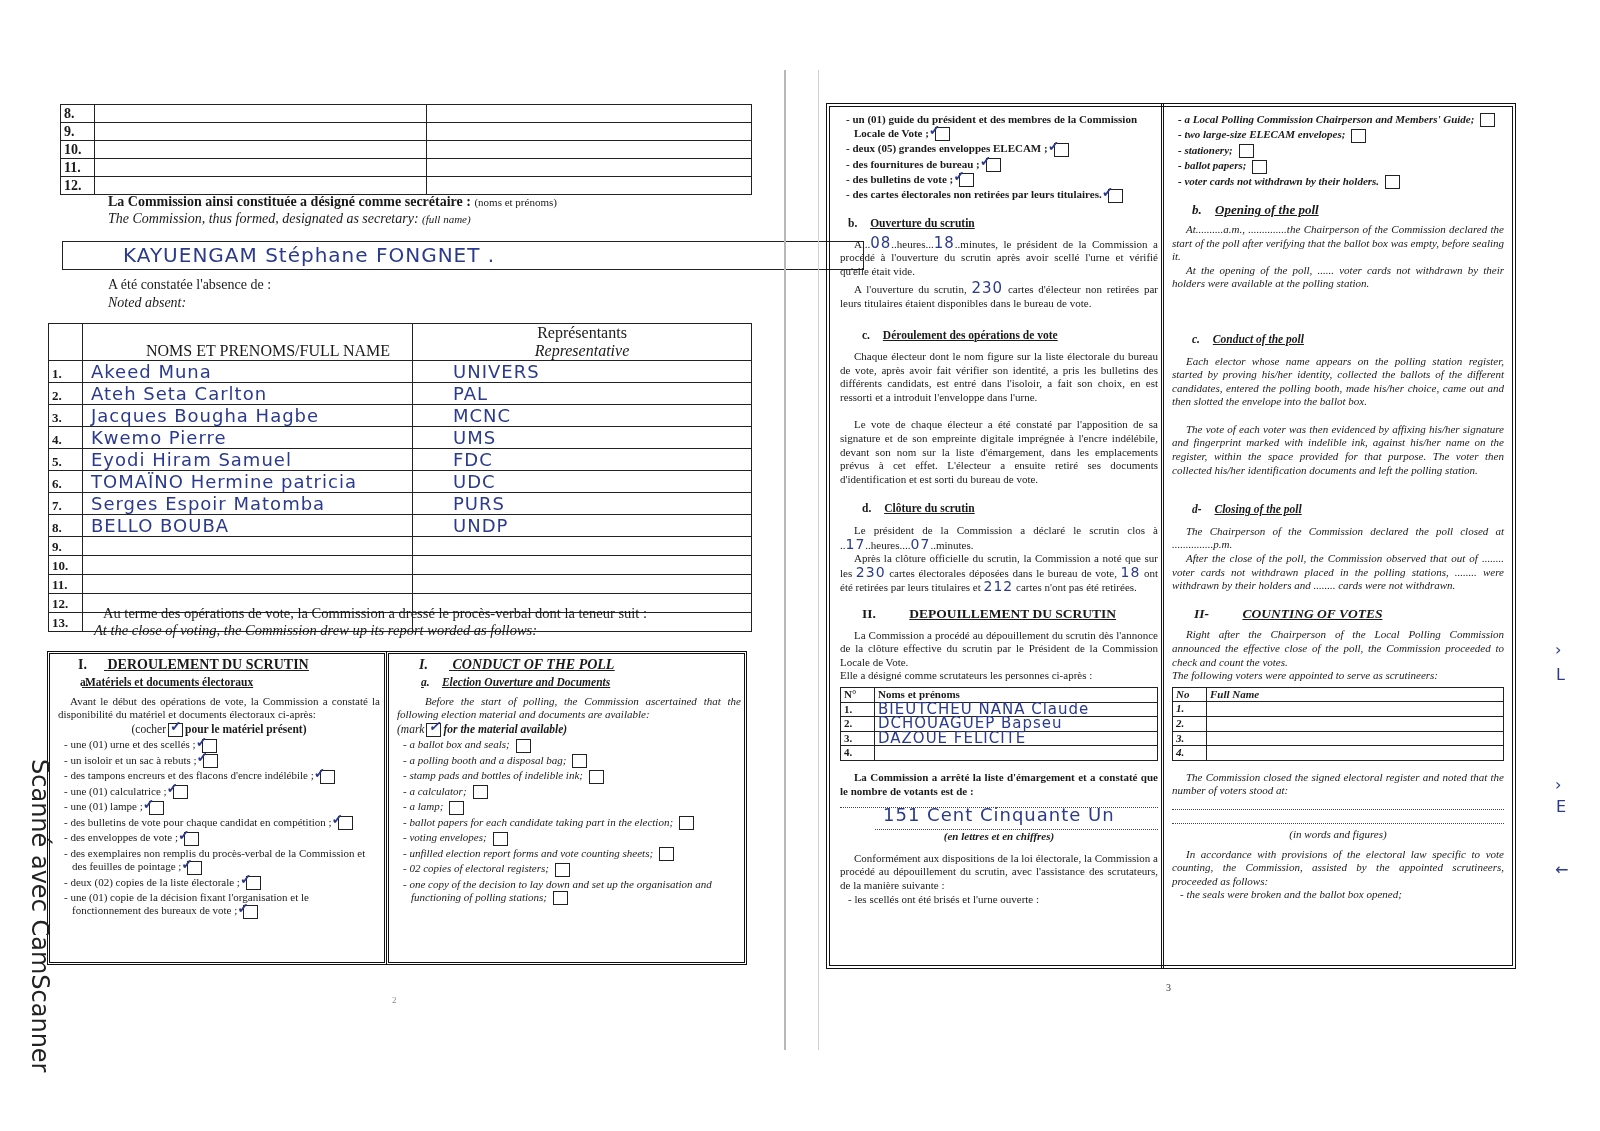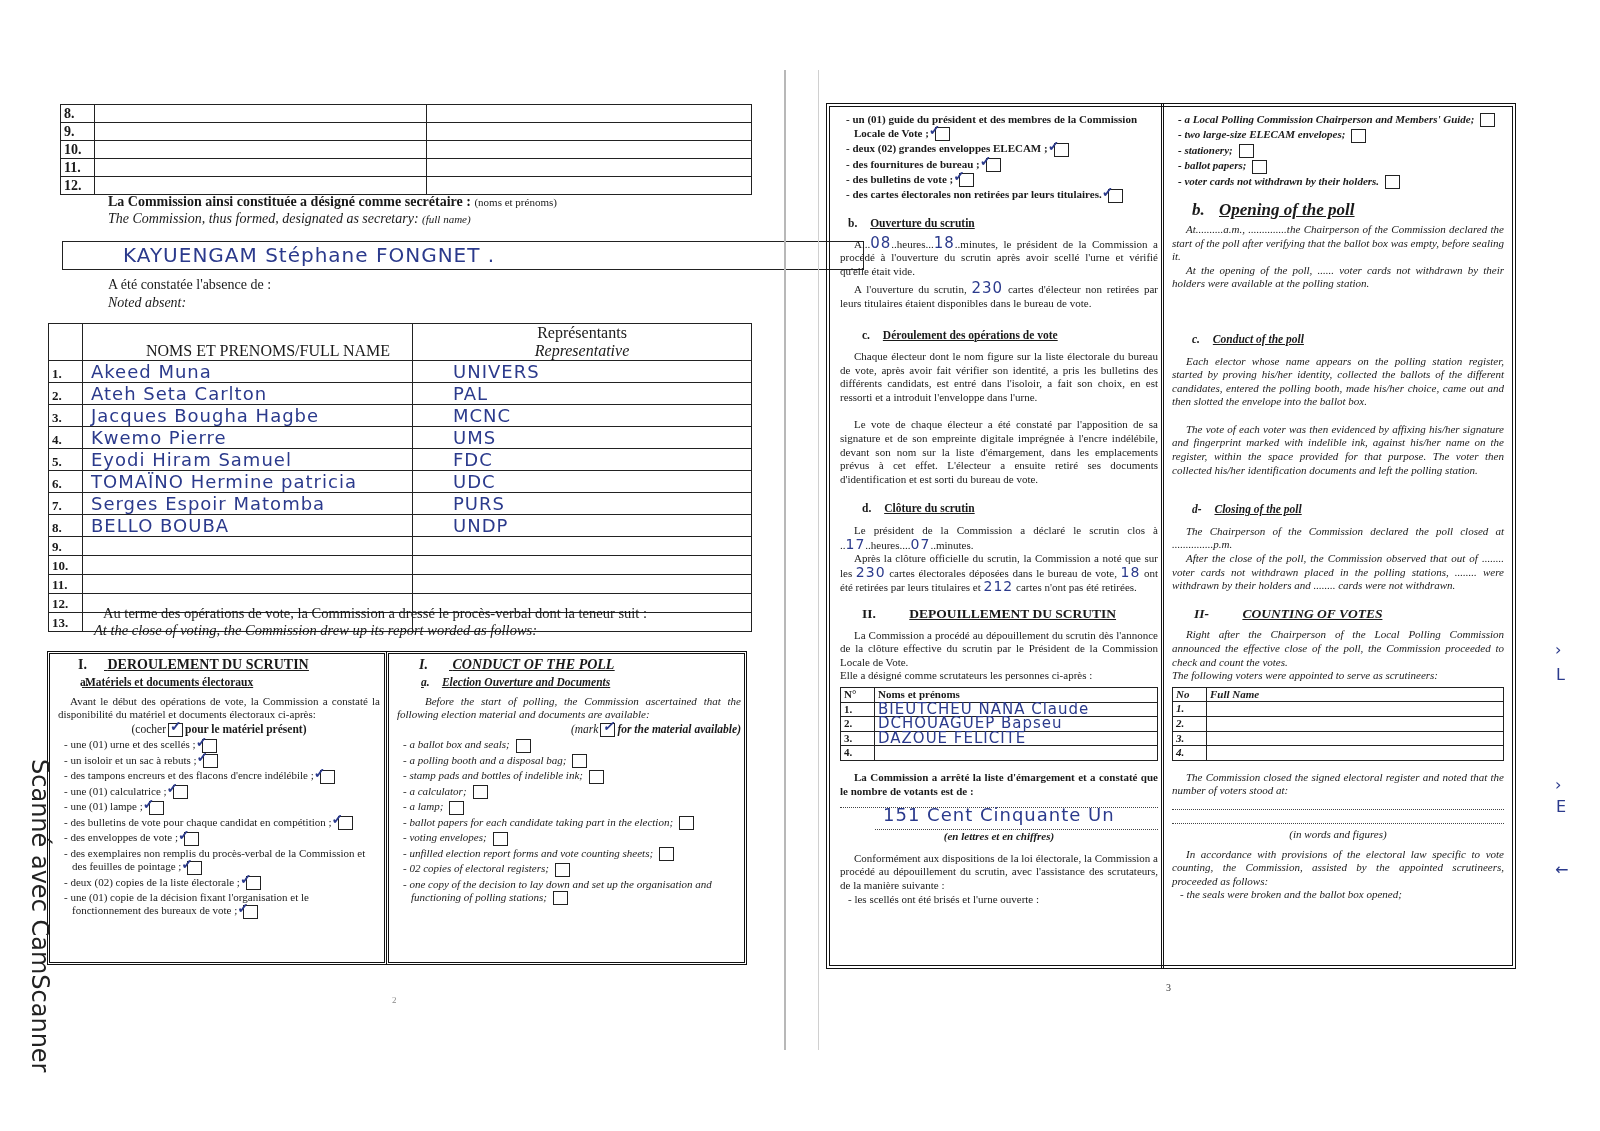--- a/index.html
+++ b/index.html
@@ -228,21 +228,21 @@
     <div class="panel-inner it" style="left:8px; top:4px; width:344px;">
       <h2 style="margin-bottom:3px;">
         <span style="text-decoration:none; display:inline-block; width:52px; padding-left:22px;">I.</span>
         <span class="u">CONDUCT OF THE POLL</span>
       </h2>
       <h3 style="margin-bottom:6px; font-size:11.5px;">
         <span style="display:inline-block; width:24px; padding-left:24px; text-decoration:none;">a.</span>
         <span style="padding-left:18px;">Election Ouverture and Documents</span>
       </h3>
       <p class="justify" style="text-indent:28px; font-size:11px; line-height:13px;">Before the start of polling, the Commission ascertained that the following election material and documents are available:</p>
-      <div style="text-align:right; font-size:11.5px; margin:1px 0;">
+      <div style="text-align:left; font-size:11.5px; margin:1px 0;">
         <span>(mark</span><span class="chk on" style="margin:0 2px;"></span><span class="b">for the material available)</span>
       </div>
       <div id="en-items" style="font-size:11px; line-height:13.4px;">
           <div class="item"><span>- a ballot box and seals;</span><span class="chk"></span></div>
           <div class="item"><span>- a polling booth and a disposal bag;</span><span class="chk"></span></div>
           <div class="item"><span>- stamp pads and bottles of indelible ink;</span><span class="chk"></span></div>
           <div class="item"><span>- a calculator;</span><span class="chk"></span></div>
           <div class="item"><span>- a lamp;</span><span class="chk"></span></div>
           <div class="item"><span>- ballot papers for each candidate taking part in the election;</span><span class="chk"></span></div>
           <div class="item"><span>- voting envelopes;</span><span class="chk"></span></div>
@@ -262,21 +262,21 @@
 
 <div id="page-divider"></div>
 <div id="right-page-edge"></div>
 
 <div id="rp-frame"></div>
 <div id="rp-mid"></div>
 
 <div class="col" style="left:840px; top:112px; width:318px;">
   <div id="rfr-items" style="font-weight:bold; font-size:11px; line-height:13.6px;">
       <div class="item"><span>- un (01) guide du président et des membres de la Commission Locale de Vote ;</span><span class="chk on"></span></div>
-      <div class="item"><span>- deux (02) grandes enveloppes ELECAM ;</span><span class="chk on"></span></div>
+      <div class="item"><span>- deux (05) grandes enveloppes ELECAM ;</span><span class="chk on"></span></div>
       <div class="item"><span>- des fournitures de bureau ;</span><span class="chk on"></span></div>
       <div class="item"><span>- des bulletins de vote ;</span><span class="chk on"></span></div>
       <div class="item"><span>- des cartes électorales non retirées par leurs titulaires.</span><span class="chk on"></span></div>
     </div>
 
   <h3 style="font-size:11.5px; margin:14px 0 6px 8px;">
     <span>b.</span>
     <span class="u" style="margin-left:10px;">Ouverture du scrutin</span>
   </h3>
   <p class="indent">
@@ -357,21 +357,21 @@
 
 <div class="col it" style="left:1172px; top:112px; width:332px;">
   <div id="ren-items" style="font-size:11px; line-height:13.6px; font-weight:bold;">
       <div class="item"><span>- a Local Polling Commission Chairperson and Members' Guide;</span><span class="chk"></span></div>
       <div class="item"><span>- two large-size ELECAM envelopes;</span><span class="chk"></span></div>
       <div class="item"><span>- stationery;</span><span class="chk"></span></div>
       <div class="item"><span>- ballot papers;</span><span class="chk"></span></div>
       <div class="item"><span>- voter cards not withdrawn by their holders.</span><span class="chk"></span></div>
     </div>
 
-  <h3 style="font-size:17px; margin:14px 0 6px 20px;">
+  <h3 style="font-size:13px; margin:14px 0 6px 20px;">
     <span>b.</span>
     <span class="u" style="margin-left:10px;">Opening of the poll</span>
   </h3>
   <p class="indent" style="margin-bottom:0;">At..........a.m., ..............the Chairperson of the Commission declared the start of the poll after verifying that the ballot box was empty, before sealing it.</p>
   <p class="indent">At the opening of the poll, ...... voter cards not withdrawn by their holders were available at the polling station.</p>
 
   <h3 style="font-size:11.5px; margin:42px 0 8px 20px;">
     <span>c.</span>
     <span class="u" style="margin-left:10px;">Conduct of the poll</span>
   </h3>

